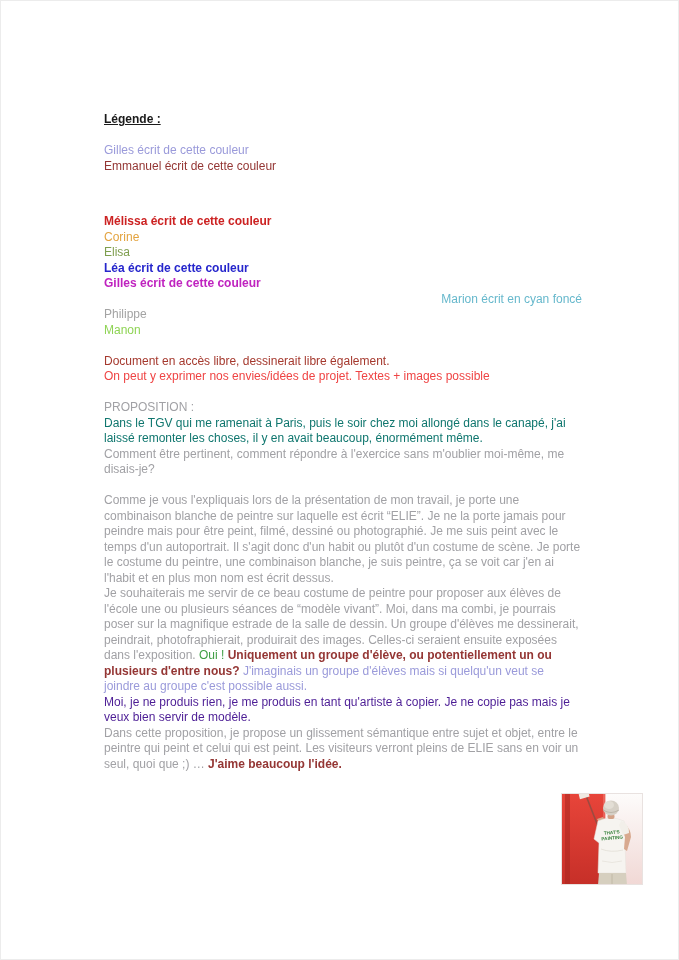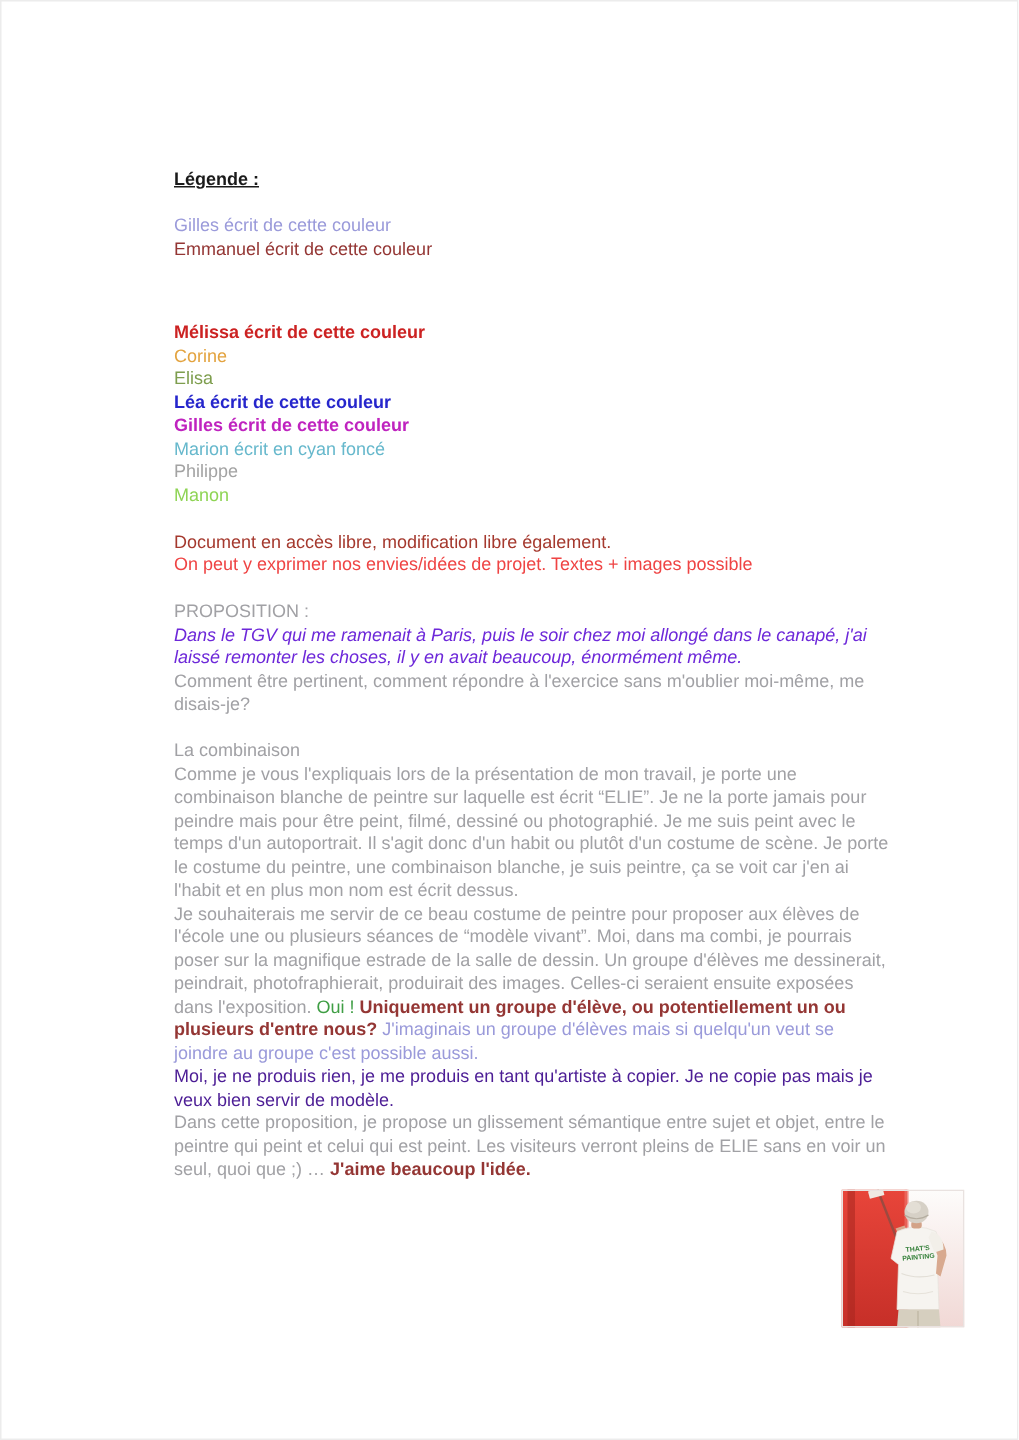--- a/index.html
+++ b/index.html
@@ -11,21 +11,21 @@
     border: 1px solid #ececec;
     box-sizing: border-box;
     overflow: hidden;
     font-family: "Liberation Sans", sans-serif;
     font-size: 12px;
     line-height: 15.5px;
     -webkit-font-smoothing: antialiased;
   }
   .content {
     position: absolute;
-    left: 115px;
+    left: 103px;
     top: 111px;
     width: 478px;
   }
   .legend-title {
     font-weight: bold;
     color: #1a1a1a;
     text-decoration: underline;
     margin-bottom: 15.5px;
   }
   .legend-entry { white-space: nowrap; }
@@ -50,34 +50,33 @@
     <div class="legend-title">Légende :</div>
 
     <div class="legend-block">
         <div class="legend-entry" style="color: rgb(154, 154, 218);">Gilles écrit de cette couleur</div>
         <div class="legend-entry" style="color: rgb(148, 54, 52);">Emmanuel écrit de cette couleur</div>
         <div class="legend-entry" style="color: rgb(204, 34, 34); font-weight: bold; margin-top: 40px;">Mélissa écrit de cette couleur</div>
         <div class="legend-entry" style="color: rgb(227, 163, 63);">Corine</div>
         <div class="legend-entry" style="color: rgb(126, 158, 78);">Elisa</div>
         <div class="legend-entry" style="color: rgb(38, 38, 204); font-weight: bold;">Léa écrit de cette couleur</div>
         <div class="legend-entry" style="color: rgb(191, 35, 191); font-weight: bold;">Gilles écrit de cette couleur</div>
-        <div class="legend-entry" style="color: rgb(102, 184, 204);">Marion écrit en cyan foncé</div>
+        <div class="legend-entry" style="color: rgb(102, 184, 204); text-align: right;">Marion écrit en cyan foncé</div>
         <div class="legend-entry" style="color: rgb(163, 163, 163);">Philippe</div>
         <div class="legend-entry" style="color: rgb(143, 212, 85);">Manon</div>
       </div>
 
     <div>
-        <div class="para"><span style="color: rgb(165, 57, 46);">Document en accès libre, modification libre également.</span></div>
+        <div class="para"><span style="color: rgb(165, 57, 46);">Document en accès libre, dessinerait libre également.</span></div>
         <div class="para"><span style="color: #ef4444;">On peut y exprimer nos envies/idées de projet. Textes + images possible</span></div>
         <div class="spacer"></div>
         <div class="para"><span style="color: rgb(161, 161, 165); margin-top: 12px;">PROPOSITION :</span></div>
-        <div class="para"><span style="color: #6d28d9; font-style: italic;">Dans le TGV qui me ramenait à Paris, puis le soir chez moi allongé dans le canapé, j'ai laissé remonter les choses, il y en avait beaucoup, énormément même.</span></div>
+        <div class="para"><span style="color: #0f766e;">Dans le TGV qui me ramenait à Paris, puis le soir chez moi allongé dans le canapé, j'ai laissé remonter les choses, il y en avait beaucoup, énormément même.</span></div>
         <div class="para"><span style="color: rgb(161, 161, 165);">Comment être pertinent, comment répondre à l'exercice sans m'oublier moi-même, me disais-je?</span></div>
         <div class="spacer"></div>
-        <div class="para"><span style="color: rgb(161, 161, 165);">La combinaison</span></div>
         <div class="para"><span style="color: rgb(161, 161, 165);">Comme je vous l'expliquais lors de la présentation de mon travail, je porte une combinaison blanche de peintre sur laquelle est écrit “ELIE”. Je ne la porte jamais pour peindre mais pour être peint, filmé, dessiné ou photographié. Je me suis peint avec le temps d'un autoportrait. Il s'agit donc d'un habit ou plutôt d'un costume de scène. Je porte le costume du peintre, une combinaison blanche, je suis peintre, ça se voit car j'en ai l'habit et en plus mon nom est écrit dessus.</span></div>
         <div class="para"><span style="color: rgb(161, 161, 165);">Je souhaiterais me servir de ce beau costume de peintre pour proposer aux élèves de l'école une ou plusieurs séances de “modèle vivant”. Moi, dans ma combi, je pourrais poser sur la magnifique estrade de la salle de dessin. Un groupe d'élèves me dessinerait, peindrait, photofraphierait, produirait des images. Celles-ci seraient ensuite exposées dans l'exposition. </span><span style="color: rgb(63, 158, 68);">Oui ! </span><span style="color: rgb(148, 54, 52); font-weight: bold;">Uniquement un groupe d'élève, ou potentiellement un ou plusieurs d'entre nous?</span><span style="color: rgb(154, 154, 218);"> J'imaginais un groupe d'élèves mais si quelqu'un veut se joindre au groupe c'est possible aussi.</span></div>
         <div class="para"><span style="color: #4c1d95;">Moi, je ne produis rien, je me produis en tant qu'artiste à copier. Je ne copie pas mais je veux bien servir de modèle.</span></div>
         <div class="para"><span style="color: rgb(161, 161, 165);">Dans cette proposition, je propose un glissement sémantique entre sujet et objet, entre le peintre qui peint et celui qui est peint. Les visiteurs verront pleins de ELIE sans en voir un seul, quoi que ;) … </span><span style="color: rgb(148, 54, 52); font-weight: bold;">J'aime beaucoup l'idée.</span></div>
       </div>
   </div>
 
   <div class="photo">
     <svg width="82" height="92" viewBox="0 0 82 92" xmlns="http://www.w3.org/2000/svg">
       <defs>

